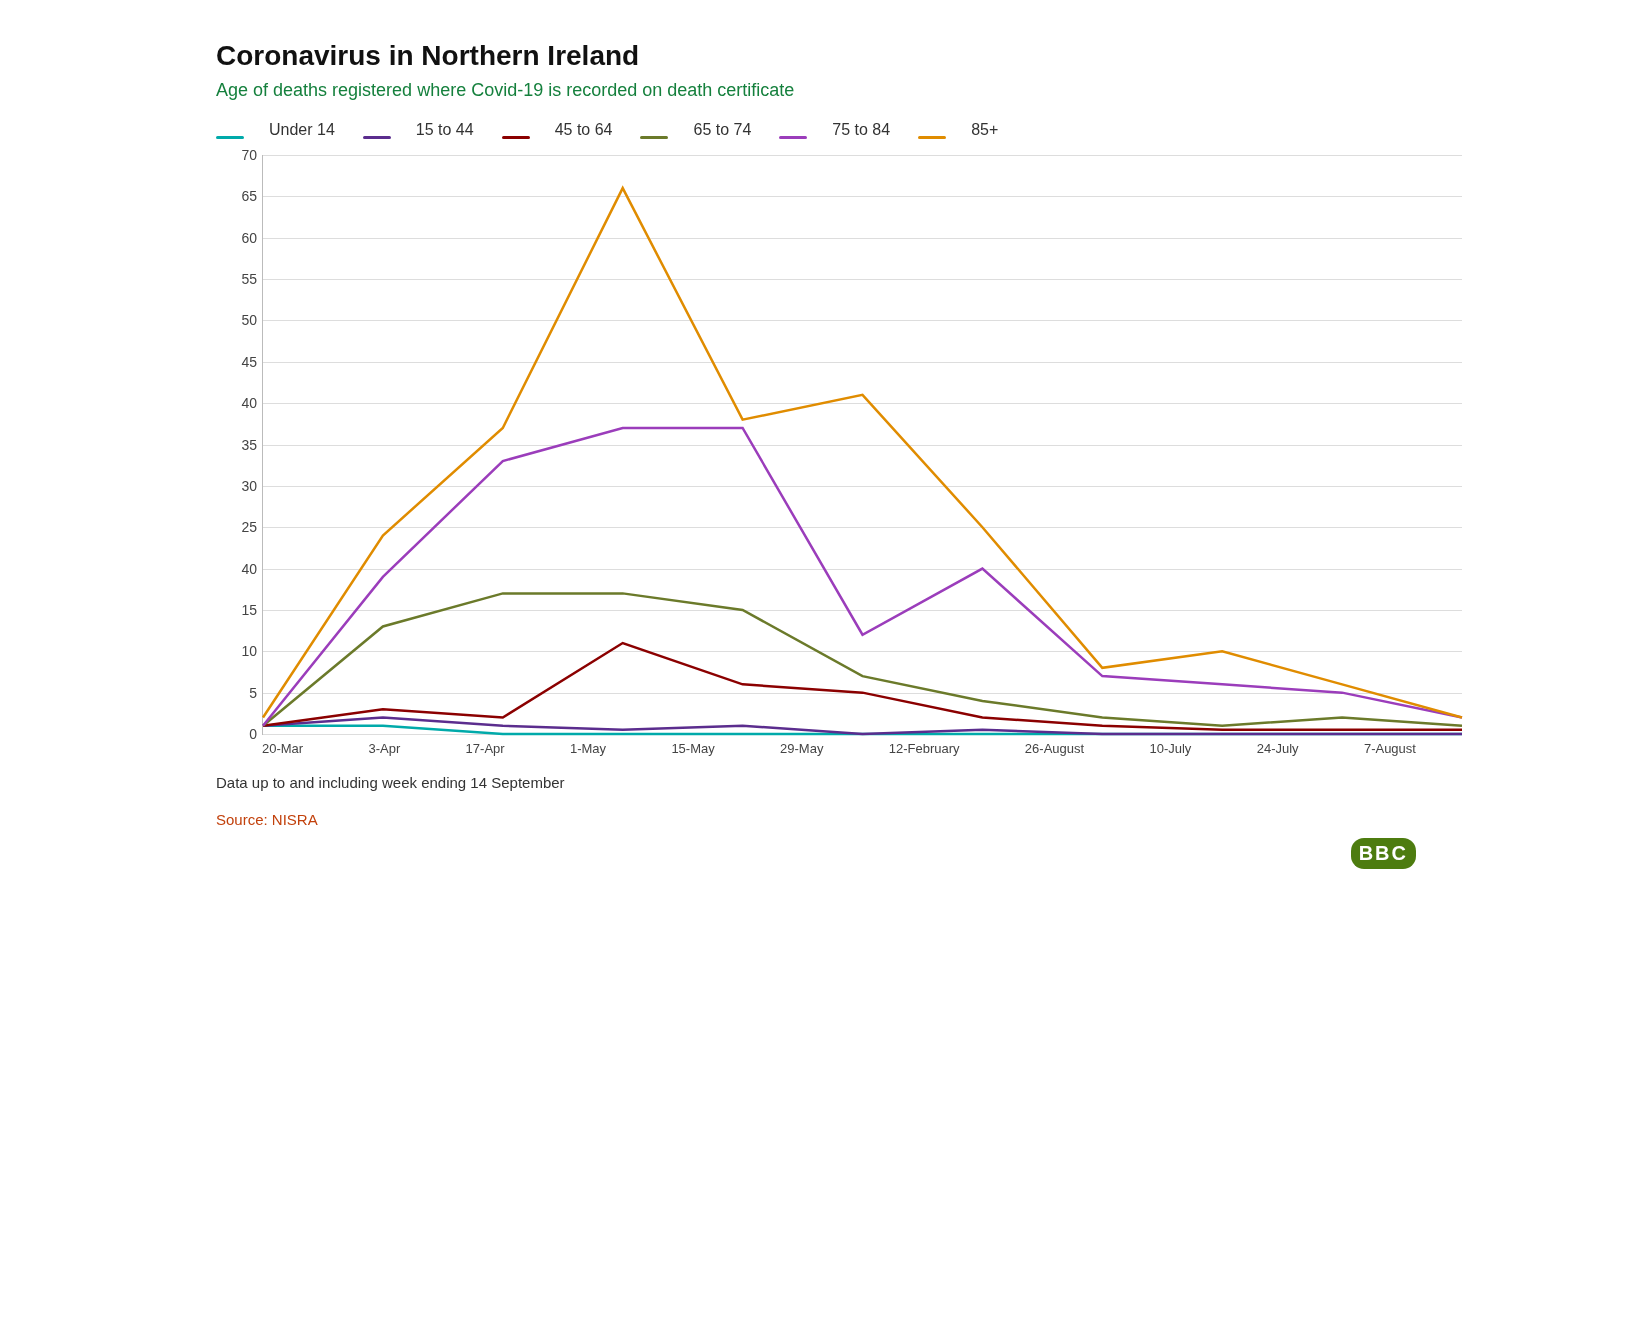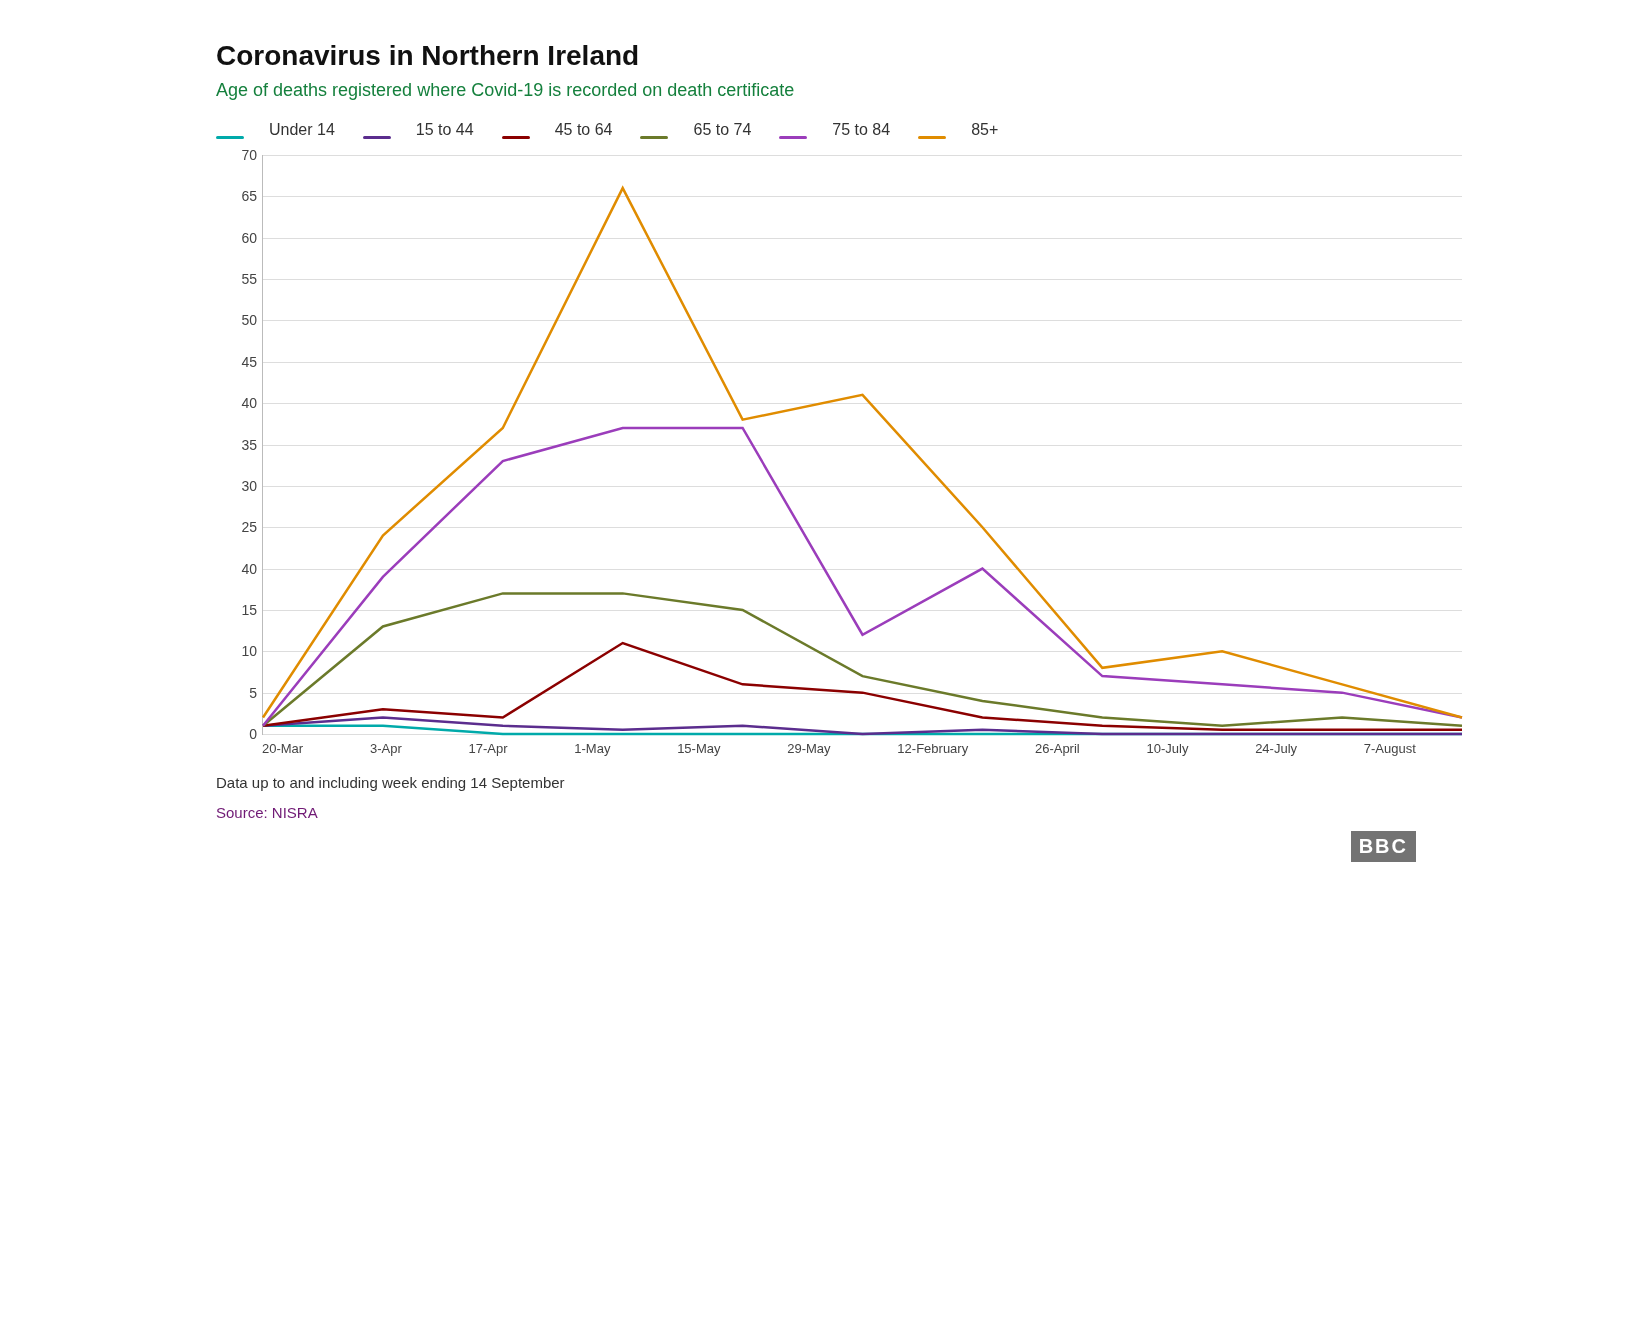--- a/index.html
+++ b/index.html
@@ -89,35 +89,36 @@
       color: #444;
       text-align: center;
     }
     .footer-note {
       font-size: 15px;
       color: #333;
       margin-top: 18px;
     }
     .source {
       font-size: 15px;
-      color: #701a75;
-      margin-top: 13px;
+      color: #c2410c;
+      margin-top: 20px;
     }
     .bbc-logo {
       display: flex;
       justify-content: flex-end;
       margin-top: 10px;
     }
     .bbc-box {
-      background: #737373;
+      background: #4d7c0f;
       color: #fff;
       font-size: 20px;
       font-weight: bold;
       padding: 4px 8px;
       letter-spacing: 2px;
+      border-radius: 13px;
     }
     svg.chart-svg {
       position: absolute;
       top: 0; left: 0;
       width: 100%;
       height: 100%;
       overflow: visible;
     }
   </style>
 </head>
@@ -202,21 +203,21 @@
   </div>
 
   <div class="x-axis" id="x-axis-container">
       <span class="x-label">20-Mar</span>
       <span class="x-label">3-Apr</span>
       <span class="x-label">17-Apr</span>
       <span class="x-label">1-May</span>
       <span class="x-label">15-May</span>
       <span class="x-label">29-May</span>
       <span class="x-label">12-February</span>
-      <span class="x-label">26-April</span>
+      <span class="x-label">26-August</span>
       <span class="x-label">10-July</span>
       <span class="x-label">24-July</span>
       <span class="x-label">7-August</span>
     </div>
 
   <p class="footer-note">Data up to and including week ending 14 September</p>
   <p class="source">Source: NISRA</p>
 
   <div class="bbc-logo">
     <div class="bbc-box">BBC</div>

